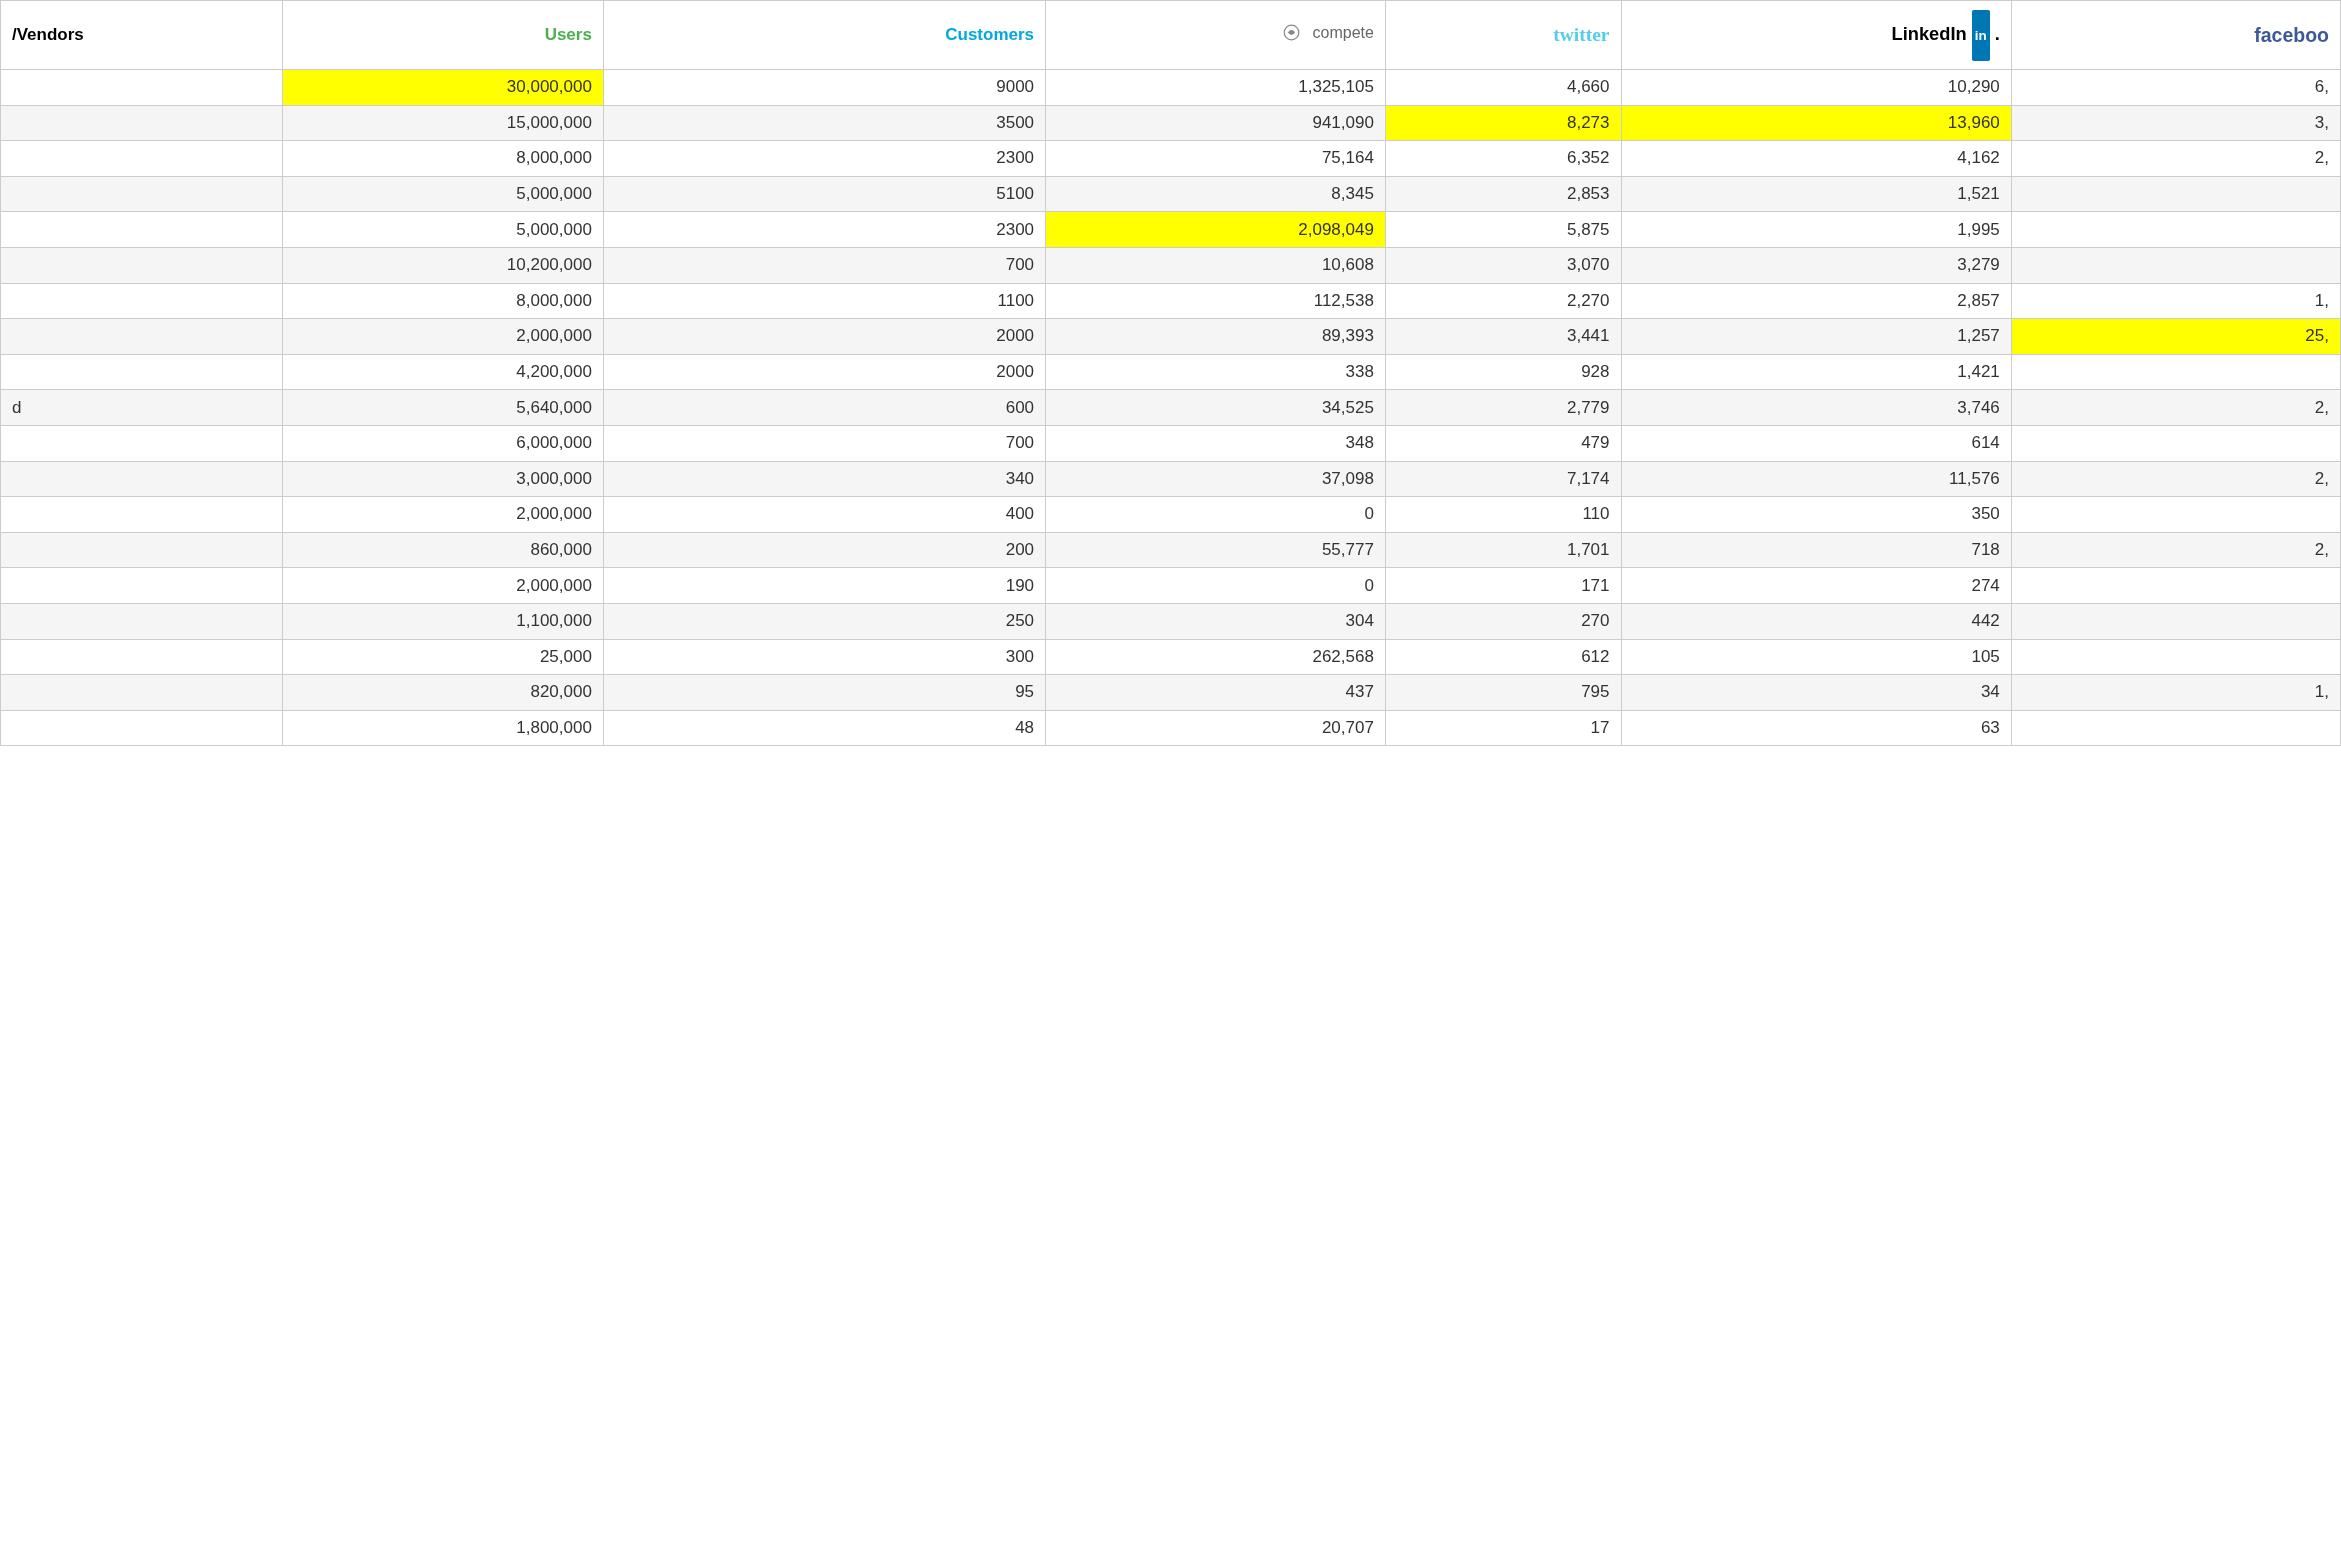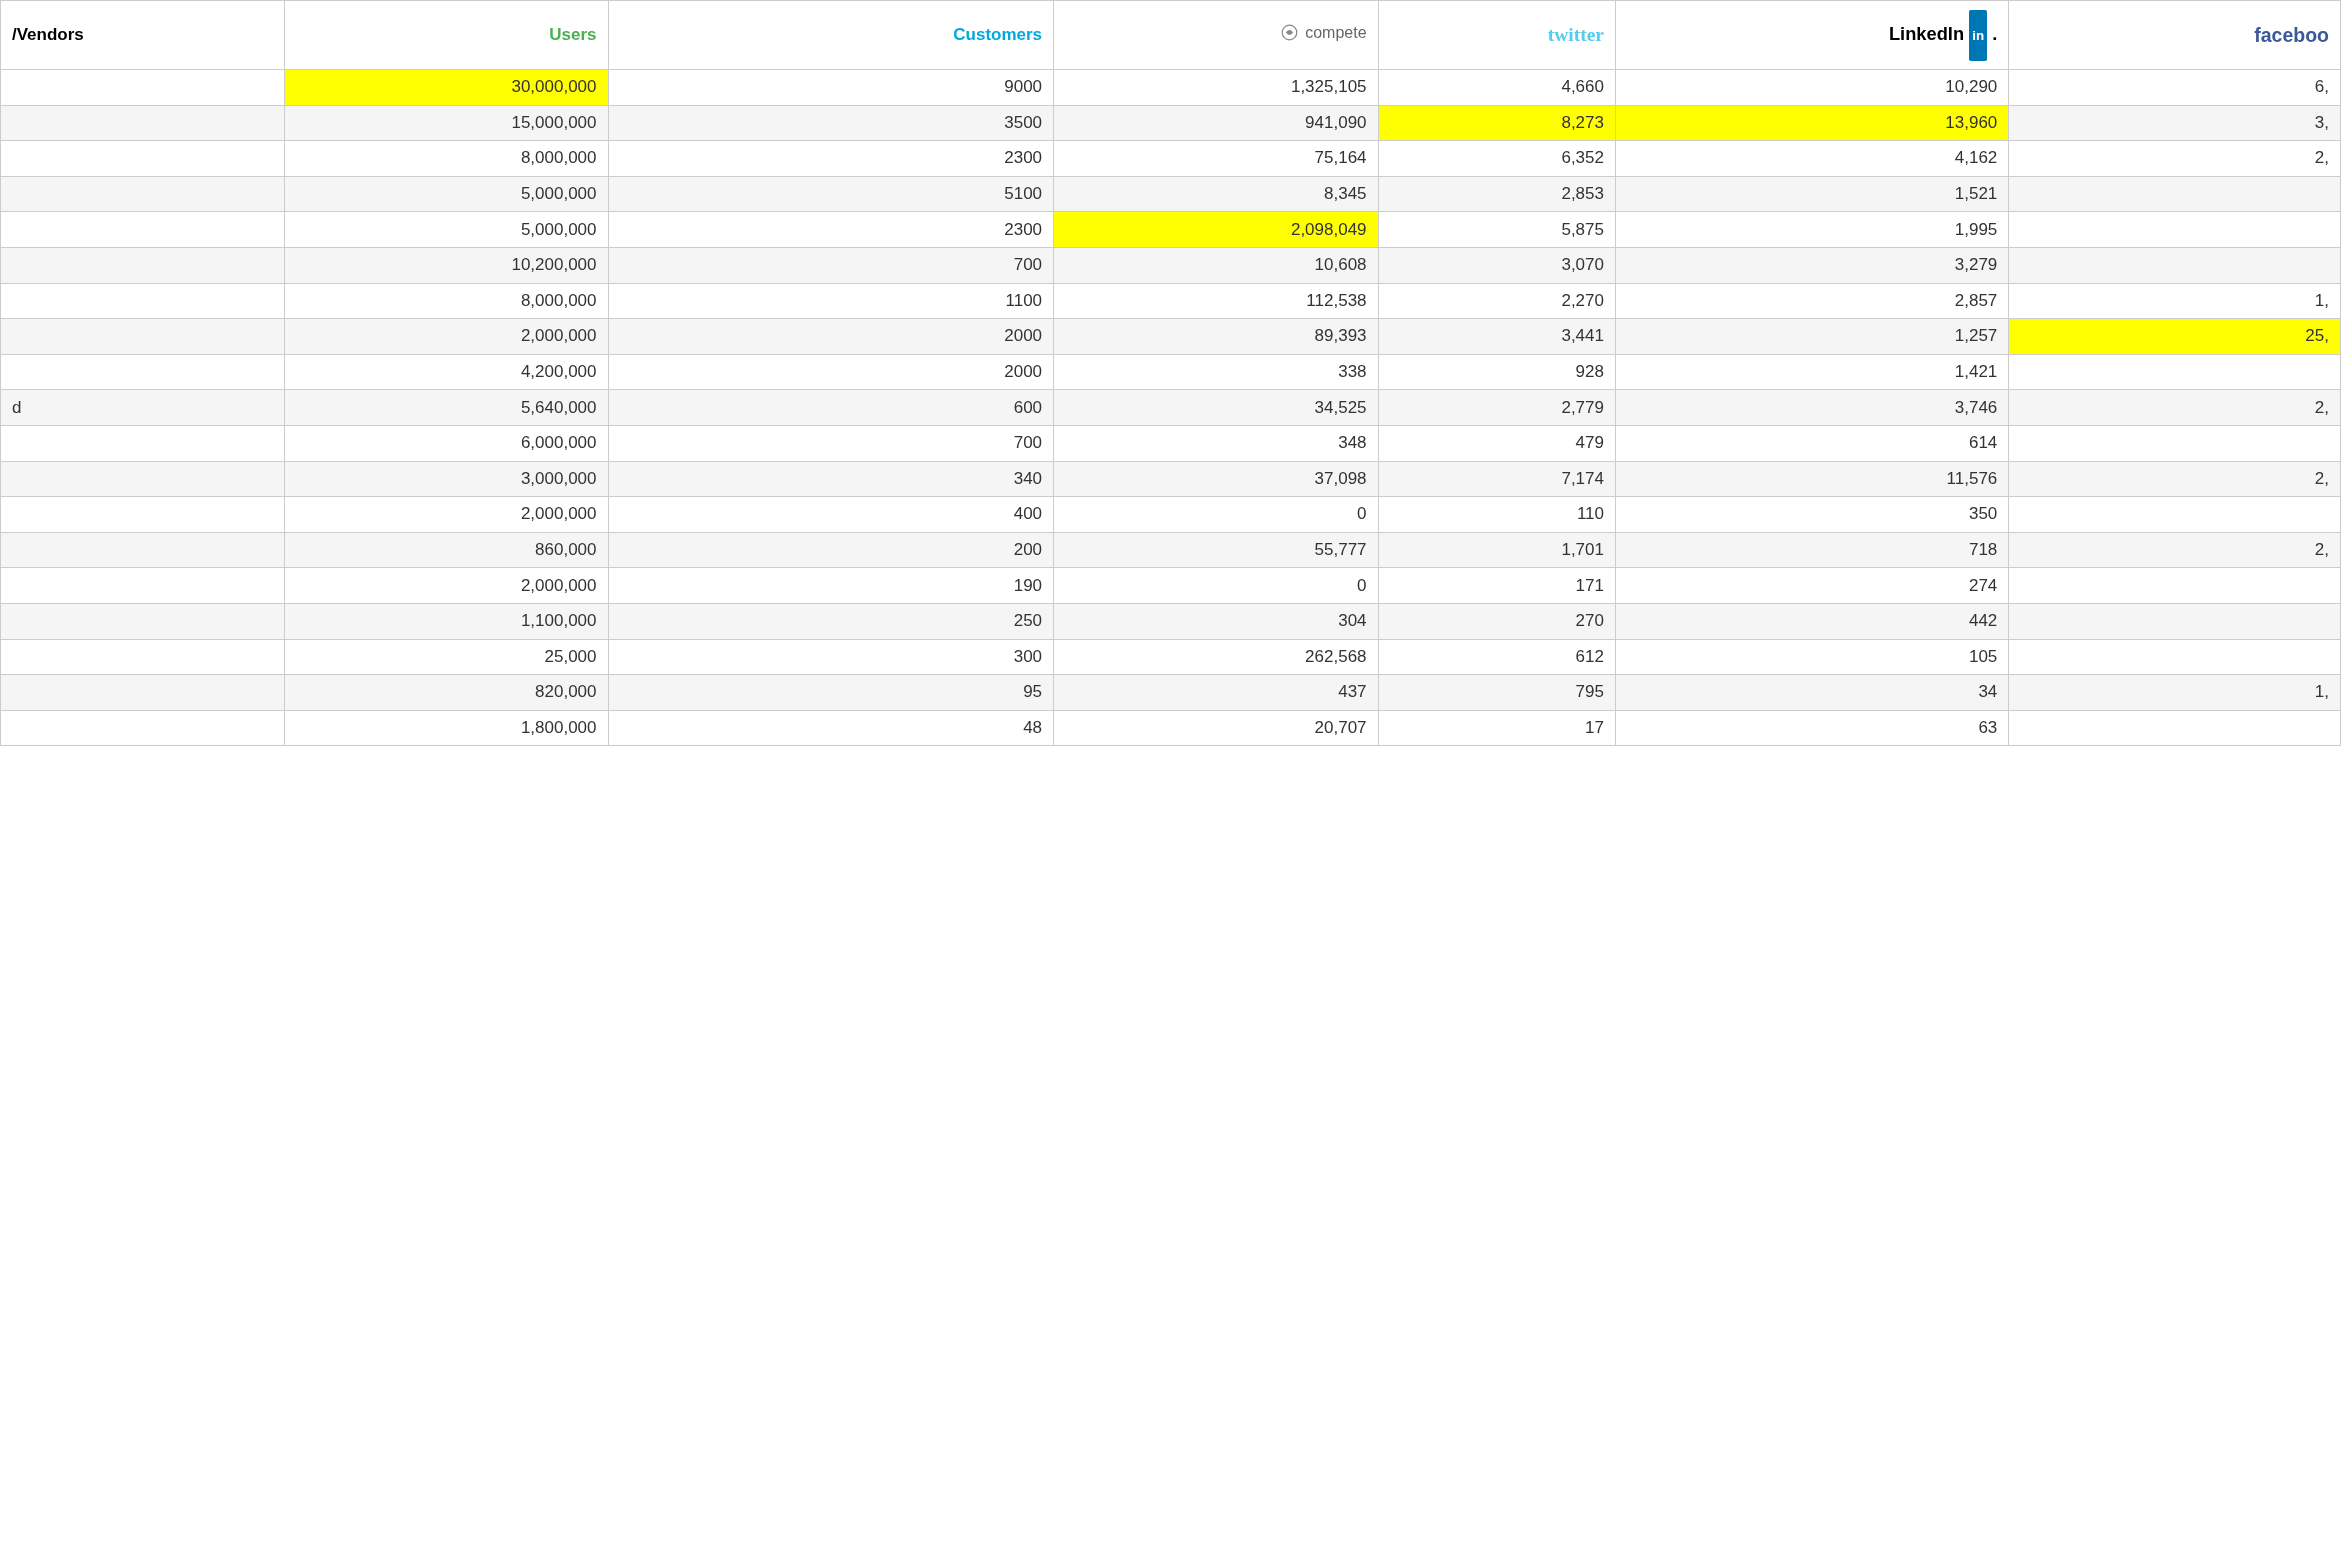--- a/index.html
+++ b/index.html
@@ -72,21 +72,21 @@
 
     th.facebook-header {
       color: #3B5998;
       font-weight: bold;
       text-align: right;
     }
 
     .compete-logo {
       display: inline-flex;
       align-items: center;
-      gap: 7px;
+      gap: 13px;
     }
 
     .compete-icon {
       width: 17px;
       height: 17px;
     }
 
     .linkedin-in {
       display: inline-block;
       background: #0077B5;

